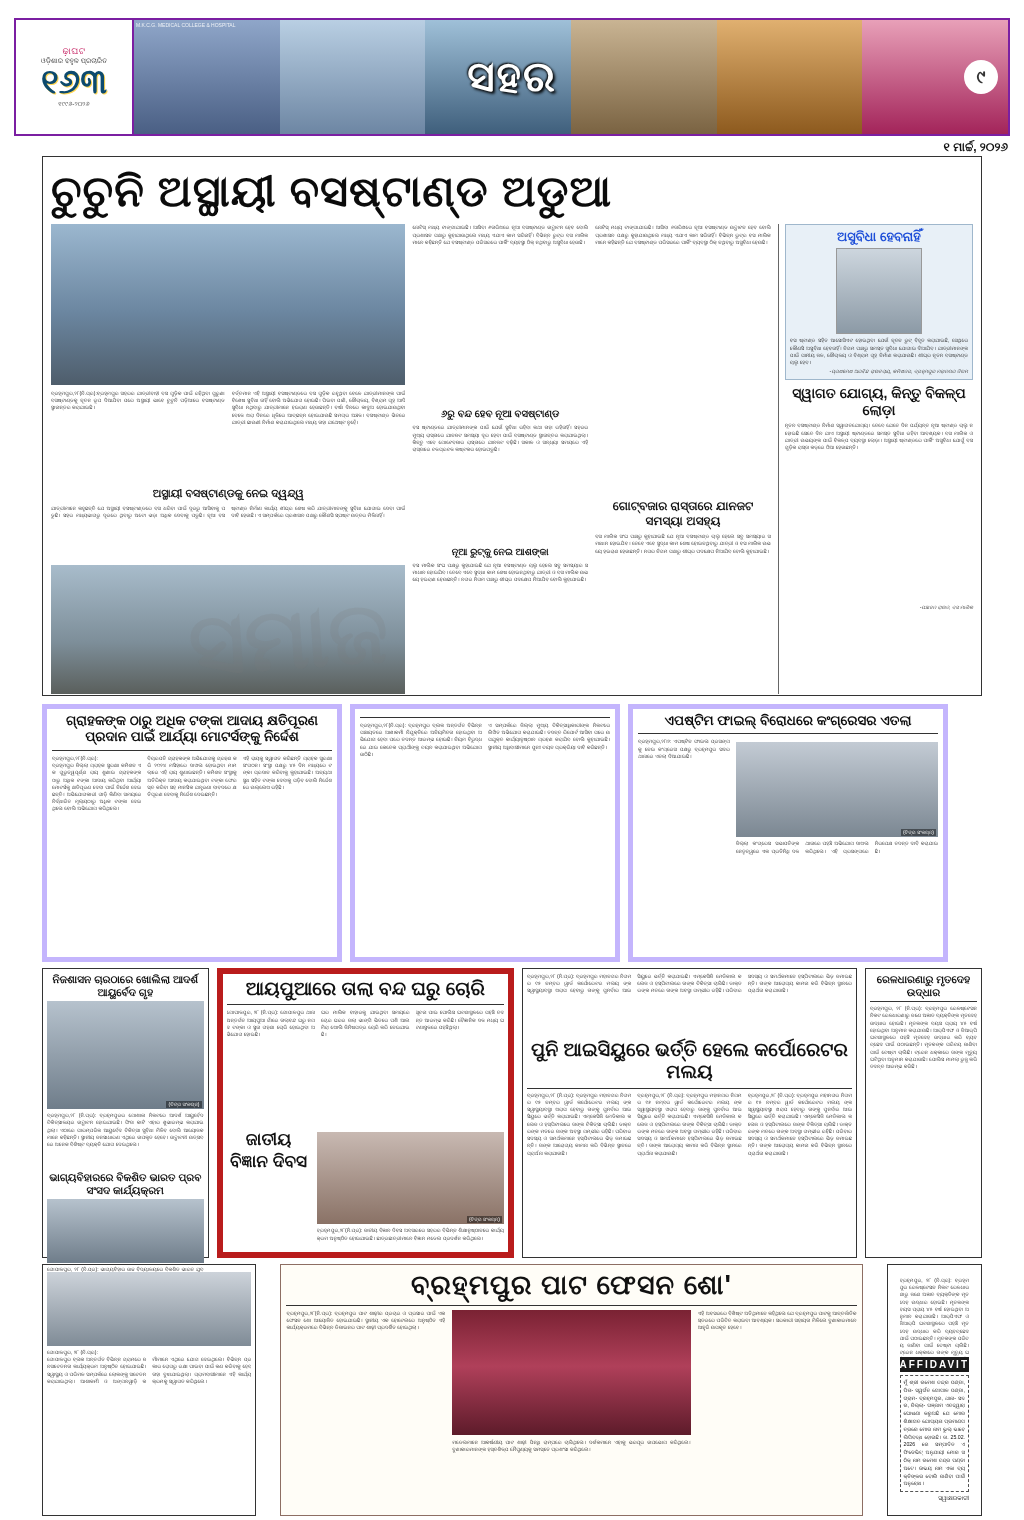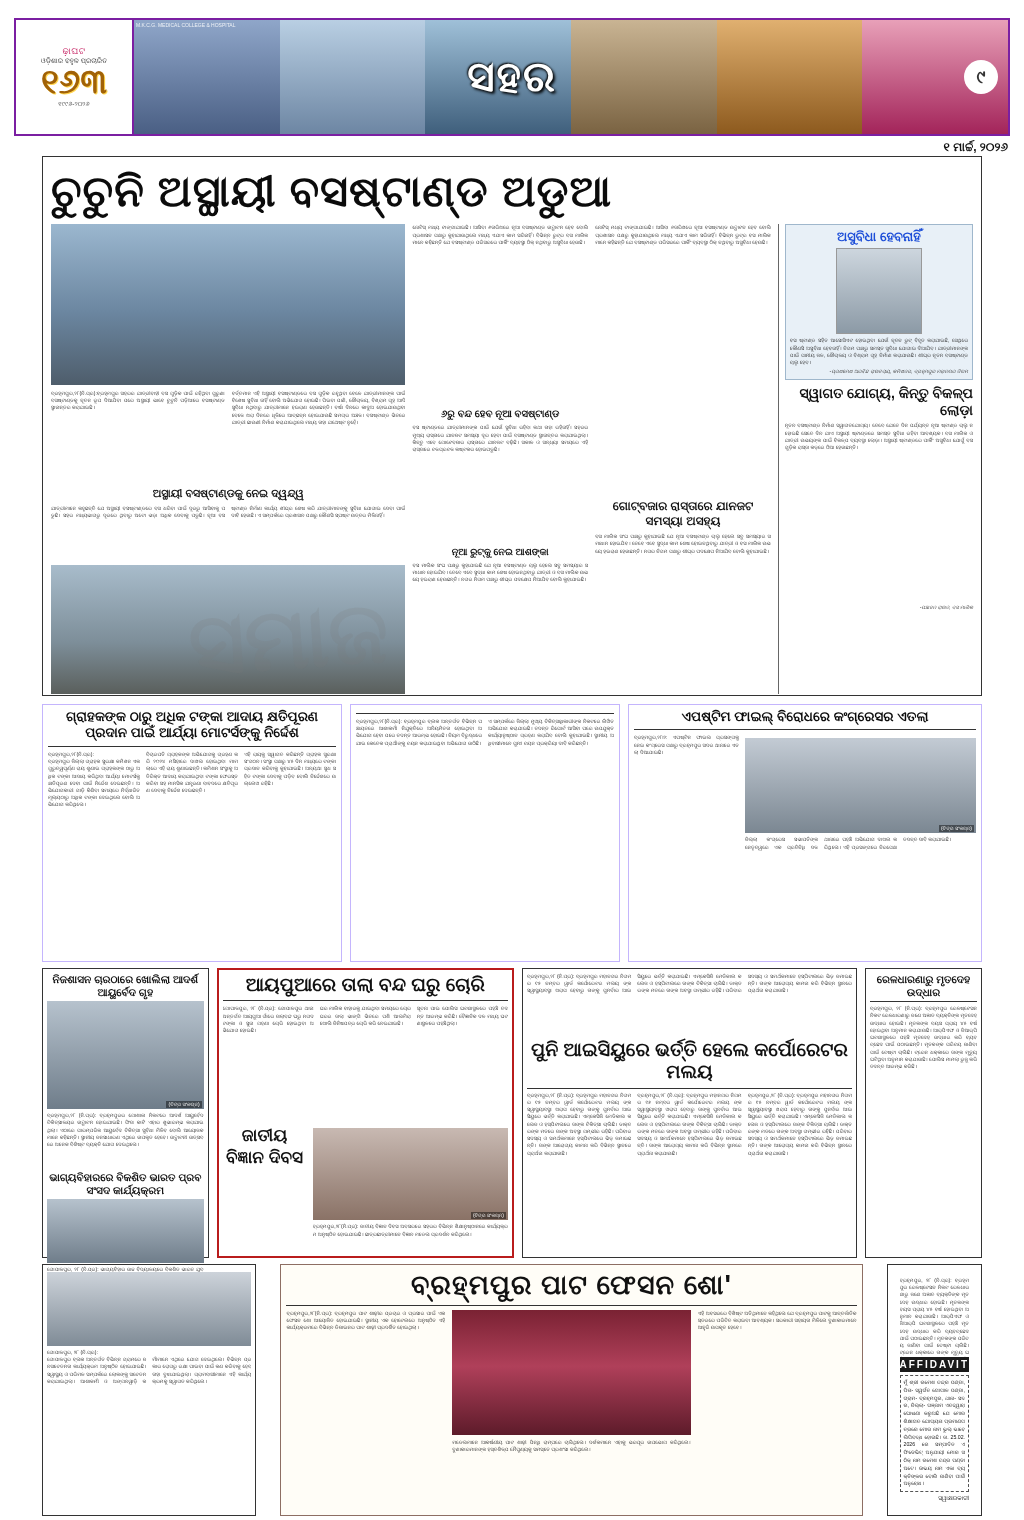--- a/index.html
+++ b/index.html
@@ -21,21 +21,21 @@
     display:flex; align-items:stretch; overflow:hidden;
   }
   .logo-box {
     width:118px; background:#fff; border-right:2px solid #7b1fa2;
     display:flex; flex-direction:column; align-items:center; justify-content:center;
     padding:4px;
   }
   .logo-top { font-size:9px; color:#c2185b; letter-spacing:.5px; }
   .logo-sub { font-size:7px; color:#333; line-height:1.1; text-align:center; }
   .logo-num {
-    font-size:34px; font-weight:bold; color:#a16207; line-height:1;
+    font-size:34px; font-weight:bold; color:#0c4a6e; line-height:1;
     text-shadow:1px 1px 0 #ffd54f;
   }
   .logo-foot { font-size:6.5px; color:#444; margin-top:2px; }
   .mast-photos { flex:1; display:flex; position:relative; }
   .mp { flex:1; position:relative; }
   .mp1 { background:linear-gradient(180deg,#8fa6c9,#4a5f84); }
   .mp2 { background:linear-gradient(180deg,#b9cfe3,#6d86a3); }
   .mp3 { background:linear-gradient(180deg,#9fc0d8,#3f5f7c); }
   .mp4 { background:linear-gradient(180deg,#c9b493,#7a6342); }
   .mp5 { background:linear-gradient(180deg,#e0b070,#8d5a1e); }
@@ -79,38 +79,38 @@
   .lead-left .txt2 { display:flex; gap:7px; height:96px; }
   .lead-left .txt2 > div { flex:1; }
   .lead-photo2 { height:135px; background:linear-gradient(180deg,#a8bccb 0%,#7d8e99 60%,#5a5f5c 100%); position:relative; }
   .lead-mid { width:360px; display:flex; gap:7px; }
   .lead-mid > .c { flex:1; }
   .lead-right { width:196px; border-left:1px solid #666; padding-left:6px; }
   .side-box { background:#e8f0f7; border:1px solid #9fb7cc; padding:4px; }
   .side-hd { font-size:13px; font-weight:bold; text-align:center; color:#1d4ed8; margin-bottom:3px; }
   .side-photo { width:86px; height:86px; margin:0 auto 3px auto; background:linear-gradient(180deg,#cdd6de,#8c9aa6); border:1px solid #999; }
   .side-credit { font-size:5px; text-align:right; font-style:italic; color:#333; margin-top:2px; }
-  .side-hd2 { font-size:14px; font-weight:bold; text-align:right; color:#111; margin:5px 0 3px 0; }
+  .side-hd2 { font-size:14px; font-weight:bold; text-align:center; color:#111; margin:5px 0 3px 0; }
 
   
   .band2 { position:absolute; left:42px; top:686px; width:940px; height:258px; display:flex; gap:8px; }
-  .b2col { border:1px solid #c4b5fd; padding:4px 5px; }
+  .b2col { border:5px solid #c4b5fd; padding:4px 5px; }
   .b2c1 { width:300px; }
   .b2c2 { width:270px; }
-  .b2c3 { width:354px; }
+  .b2c3 { width:320px; }
   .b2-hd { font-size:13.5px; font-weight:bold; text-align:center; line-height:1.22; color:#0b0b0b; }
   .b2-hd.sm { font-size:12.5px; }
   .twocol { column-count:2; column-gap:6px; }
   .threecol { column-count:3; column-gap:6px; }
   .b2c3 .photo { height:95px; background:linear-gradient(180deg,#c3cbd4,#7b8792); margin:4px 0 3px 0; }
 
   
   .band3 { position:absolute; left:42px; top:950px; width:940px; height:290px; display:flex; gap:8px; }
   .b3c1 { width:168px; border:1px solid #333; padding:4px; }
-  .b3c2 { width:300px; border:2px solid #b91c1c; padding:4px; }
+  .b3c2 { width:300px; border:6px solid #b91c1c; padding:4px; }
   .b3c3 { width:338px; border:1px solid #333; padding:4px; }
   .b3c4 { width:118px; border:1px solid #333; padding:4px; }
   .b3c1 .photo { height:108px; background:linear-gradient(180deg,#b6c2cd,#6f7d8a); margin:3px 0; }
   .b3c2 .photo { height:92px; background:linear-gradient(180deg,#c8b9b2,#8a7266); margin:3px 0; }
   .mini-hd { font-size:10.5px; font-weight:bold; text-align:center; line-height:1.2; }
   .big-hd { font-size:19px; font-weight:bold; text-align:center; line-height:1.18; }
   .vert-hd { font-size:17px; font-weight:bold; text-align:center; line-height:1.25; }
 
   
   .band4 { position:absolute; left:42px; top:1246px; width:940px; height:252px; display:flex; gap:24px; }

